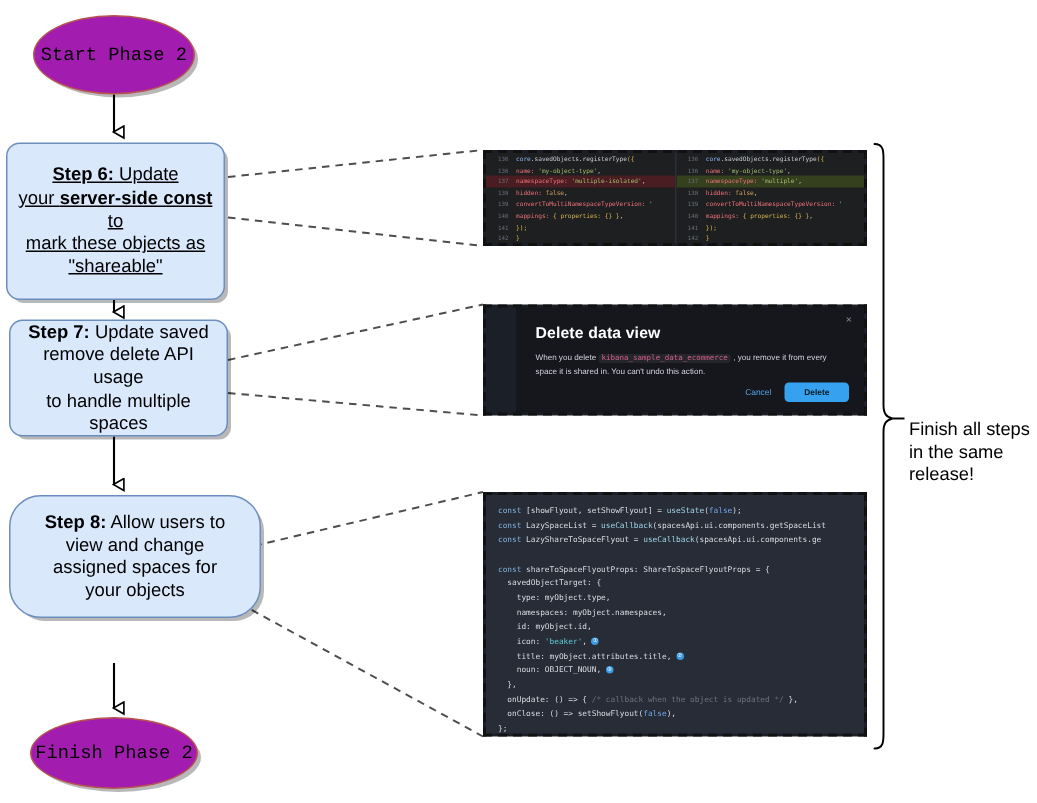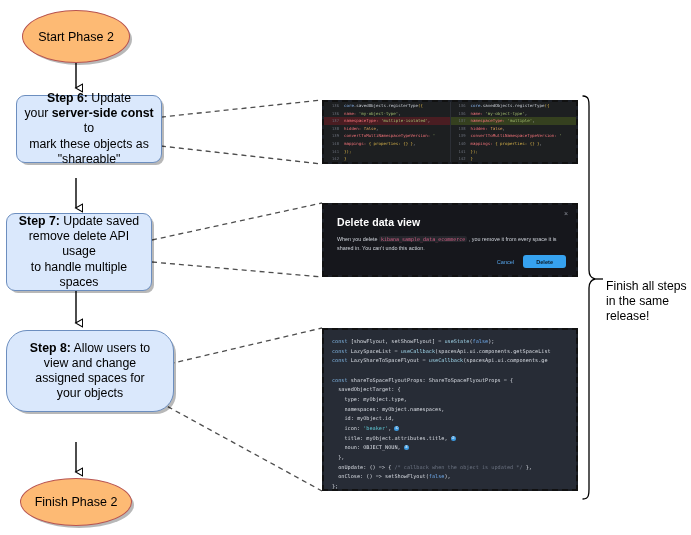--- a/index.html
+++ b/index.html
@@ -5,22 +5,22 @@
   html,body{margin:0;padding:0;background:#ffffff;}
   body{width:691px;height:535px;position:relative;overflow:hidden;
        font-family:"Liberation Sans",sans-serif;color:#000;}
   #canvas{position:absolute;inset:0;width:691px;height:535px;}
 
   svg.layer{position:absolute;left:0;top:0;width:691px;height:535px;pointer-events:none;}
 
   
   .node{position:absolute;box-sizing:border-box;display:flex;align-items:center;
         justify-content:center;text-align:center;}
-  .terminator{border-radius:50%;background:#fdba74;border:1.4px solid #b85450;
-        font-size:12.5px;line-height:14px;color:#000;}
+  .terminator{border-radius:50%;background:#a21caf;border:1.4px solid #b85450;
+        font-size:12.5px;line-height:14px;color:#000;font-family:Liberation Mono, monospace;}
   .process{background:#dae8fc;border:1.4px solid #6c8ebf;border-radius:9px;
         font-size:12.3px;line-height:15.2px;color:#000;padding:2px 5px;}
   .shadow{box-shadow:3px 3px 0 -1px rgba(0,0,0,0.28);}
   .process b{font-weight:bold;}
 
   
   .shot{position:absolute;box-sizing:border-box;border:2.5px dashed #111;background:#1b1f27;}
 
   
   .diff{display:flex;height:100%;width:100%;background:#1d1f21;overflow:hidden;}
@@ -90,21 +90,21 @@
 
     <path d="M583,96 C589,96 589,101 589,106 L589,270 C589,276 591,278 595,279
              C591,280 589,282 589,288 L589,489 C589,494 589,499 583,499" fill="none" stroke="#000" stroke-width="1.3" stroke-linecap="round"></path>
     <line x1="595" y1="279" x2="603" y2="279" stroke="#000" stroke-width="1.3"></line>
   </svg>
 
   <div class="node terminator shadow" style="left:22px;top:10px;width:108px;height:53px;">
     <span>Start Phase 2</span>
   </div>
 
-  <div class="node process shadow" style="left:16px;top:95px;width:146px;height:68px;">
+  <div class="node process shadow" style="left:4px;top:95px;width:146px;height:105px;text-decoration:underline;">
     <div>
       <div><b>Step 6:</b><span> Update</span></div>
       <div><span>your </span><b>server-side const</b><span> to</span></div>
       <div>mark these objects as</div>
       <div>"shareable"</div>
     </div>
   </div>
 
   <div class="node process shadow" style="left:6px;top:213px;width:146px;height:78px;">
     <div>
@@ -193,21 +193,21 @@
             <span class="dcode"><span class="brc">});</span></span>
           </div>
           <div class="dline">
             <span class="dnum">142</span>
             <span class="dcode"><span class="brc">}</span></span>
           </div>
         </div>
     </div>
   </div>
 
-  <div class="shot" style="left:322px;top:203px;width:256px;height:74px;">
+  <div class="shot" style="left:322px;top:203px;width:256px;height:74px;padding-left:20px;">
     <div class="modal">
       <div class="modal-title">Delete data view</div>
       <div class="modal-x">×</div>
       <div class="modal-body">
         <span>When you delete </span><span class="code-inline">kibana_sample_data_ecommerce</span><span> , you remove it from every space it is shared in. You can't undo this action.</span>
       </div>
       <div class="modal-footer">
         <span class="btn-cancel">Cancel</span>
         <span class="btn-delete">Delete</span>
       </div>

